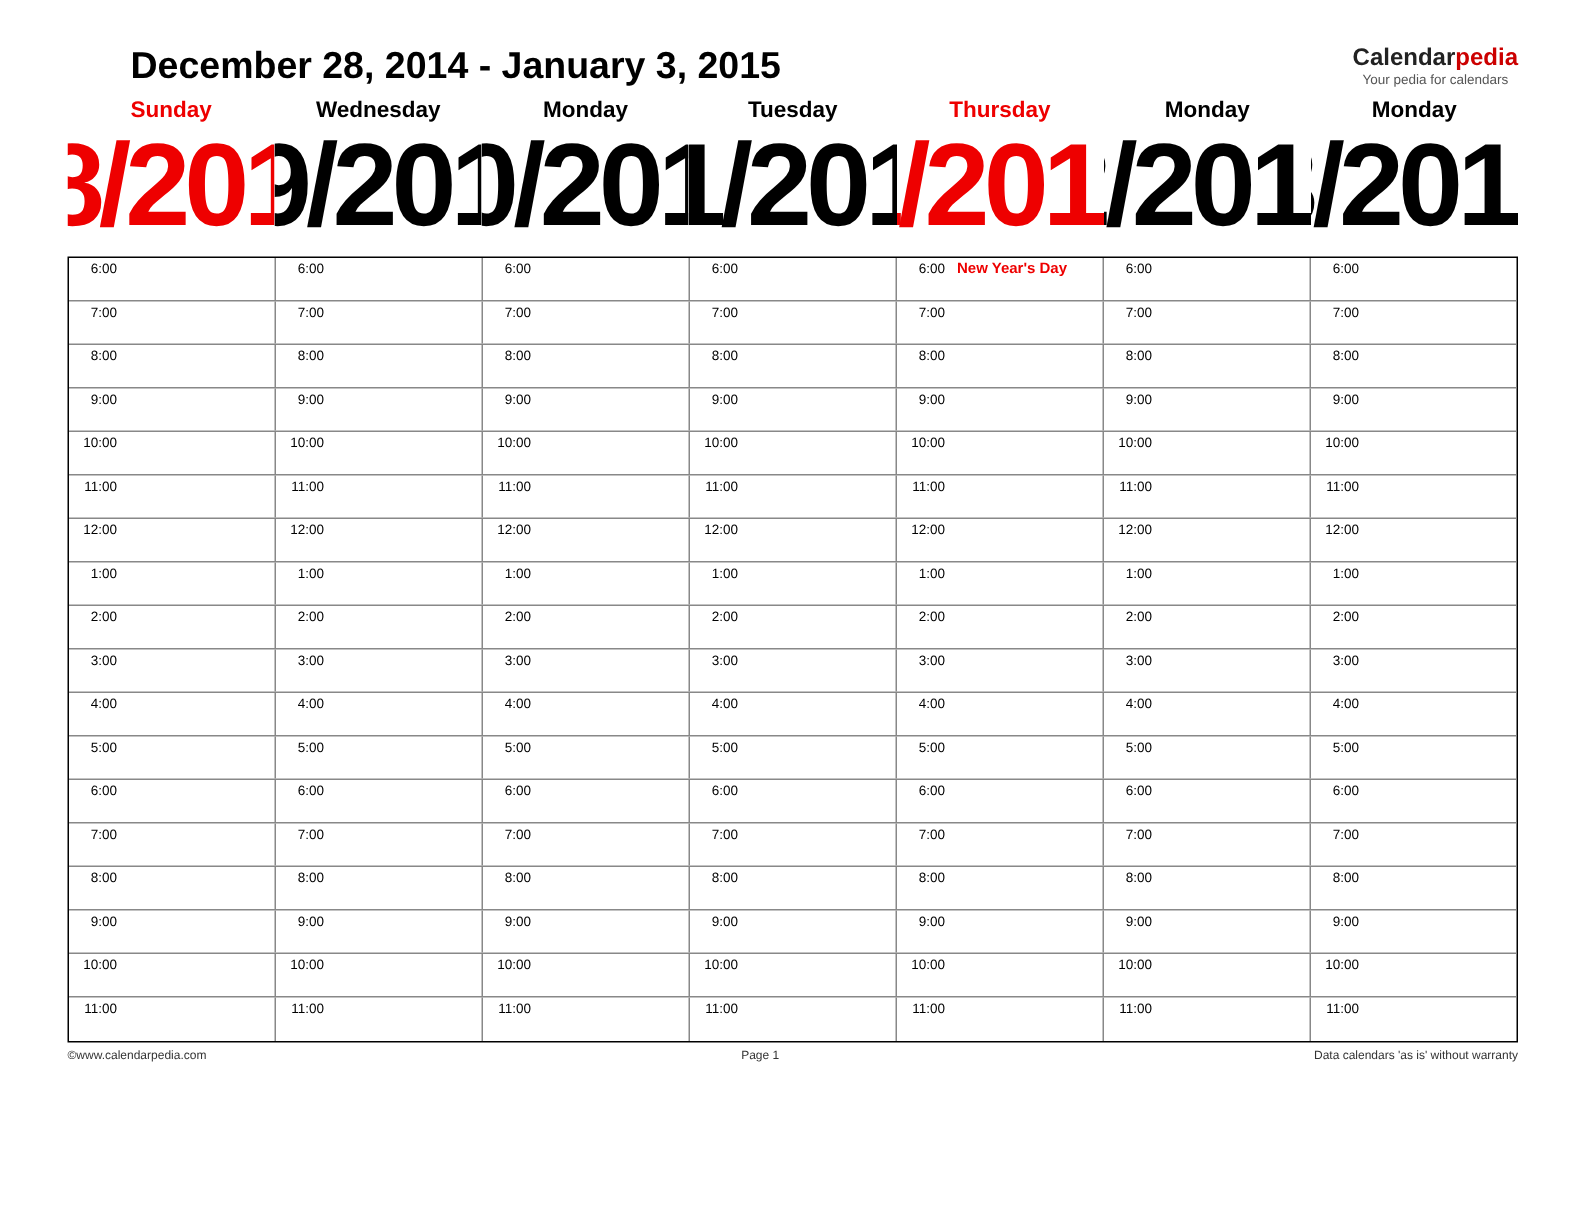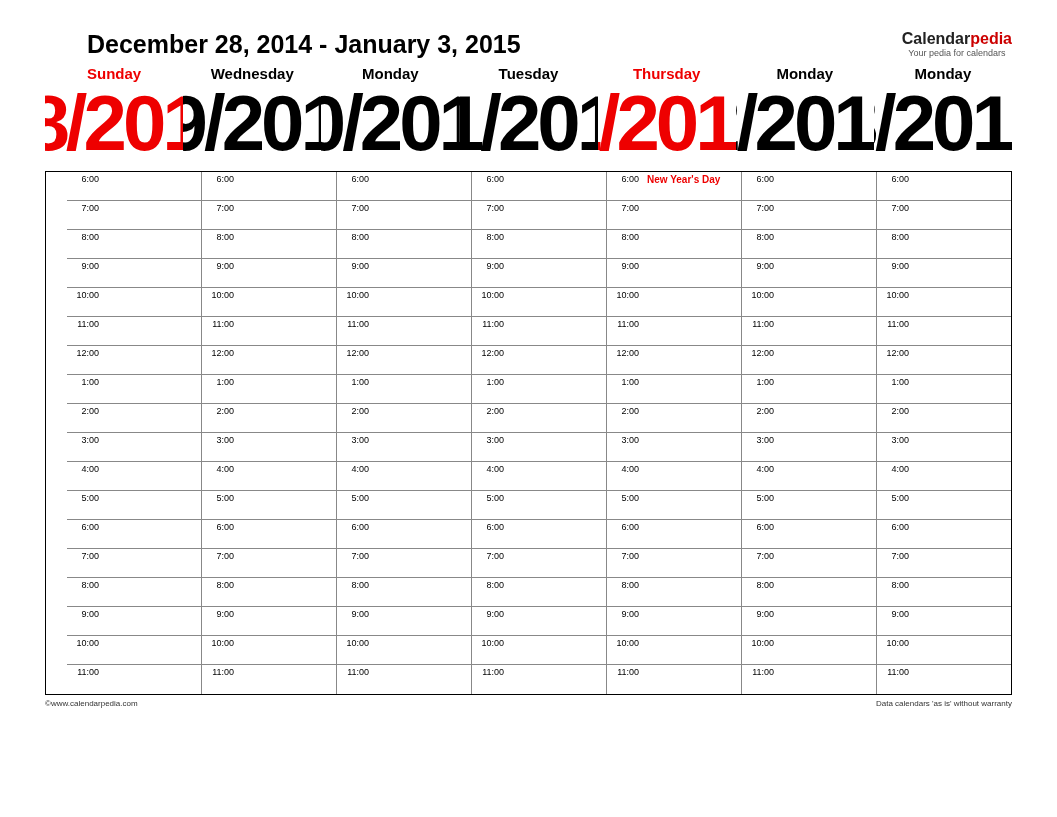--- a/index.html
+++ b/index.html
@@ -13,28 +13,28 @@
   .dayhead-row { display: flex; width: 100%; border-bottom: none; }
   .daycol-head { flex: 1; text-align: center; overflow: hidden; position: relative; height: 110px; }
   .dayname { font-size: 15px; font-weight: bold; padding: 4px 0 2px 0; }
   .dayname.red { color: #e00; }
   .bigdate-wrap { height: 82px; overflow: hidden; position: relative; }
   .bigdate { font-size: 78px; font-weight: 900; line-height: 1; white-space: nowrap; position: absolute; left: 50%; transform: translateX(-50%); letter-spacing: -4px; font-family: Arial, Helvetica, sans-serif; }
   .bigdate .d { color: #000; }
   .bigdate .y { color: #000; }
   .red .d, .red .slash, .red .y { color: #e00; }
   .black .d, .black .slash, .black .y { color: #000; }
-  .grid { border: 1px solid #000; border-top: 1px solid #000; padding-left: 21px; }
+  .grid { border: 1px solid #000; border-top: 1px solid #000; }
   .gridrow { display: flex; border-bottom: 1px solid #888; height: 29px; }
   .gridrow:last-child { border-bottom: none; }
   .gridcell { flex: 1; display: flex; border-right: 1px solid #888; font-size: 10px; }
   .gridcell:last-child { border-right: none; }
   .timecol { width: 36px; text-align: right; padding: 2px 4px 0 0; color: #000; font-size: 9px; }
   .eventcol { flex: 1; padding: 2px 0 0 4px; font-size: 10px; font-weight: bold; color: #e00; }
-  .footer { display: flex; justify-content: space-between; font-size: 8px; color: #333; padding-top: 4px; }
+  .footer { display: flex; justify-content: flex-end; font-size: 8px; color: #333; padding-top: 4px; }
   .footer .mid { flex: 1; text-align: center; }
 </style>
 </head>
 <body>
 
 <div class="header">
   <div class="title">December 28, 2014 - January 3, 2015</div>
   <div class="logo">
     <div class="logo-main">
       <span>Calendar</span><span class="pedia">pedia</span>
@@ -626,14 +626,15 @@
       </div>
       <div class="gridcell">
         <div class="timecol">11:00</div>
         <div class="eventcol"></div>
       </div>
     </div>
   </div>
 
 <div class="footer">
   <span>©www.calendarpedia.com</span>
+  <span class="mid">Page 1</span>
   <span>Data calendars 'as is' without warranty</span>
 </div>
 
 </body></html>

